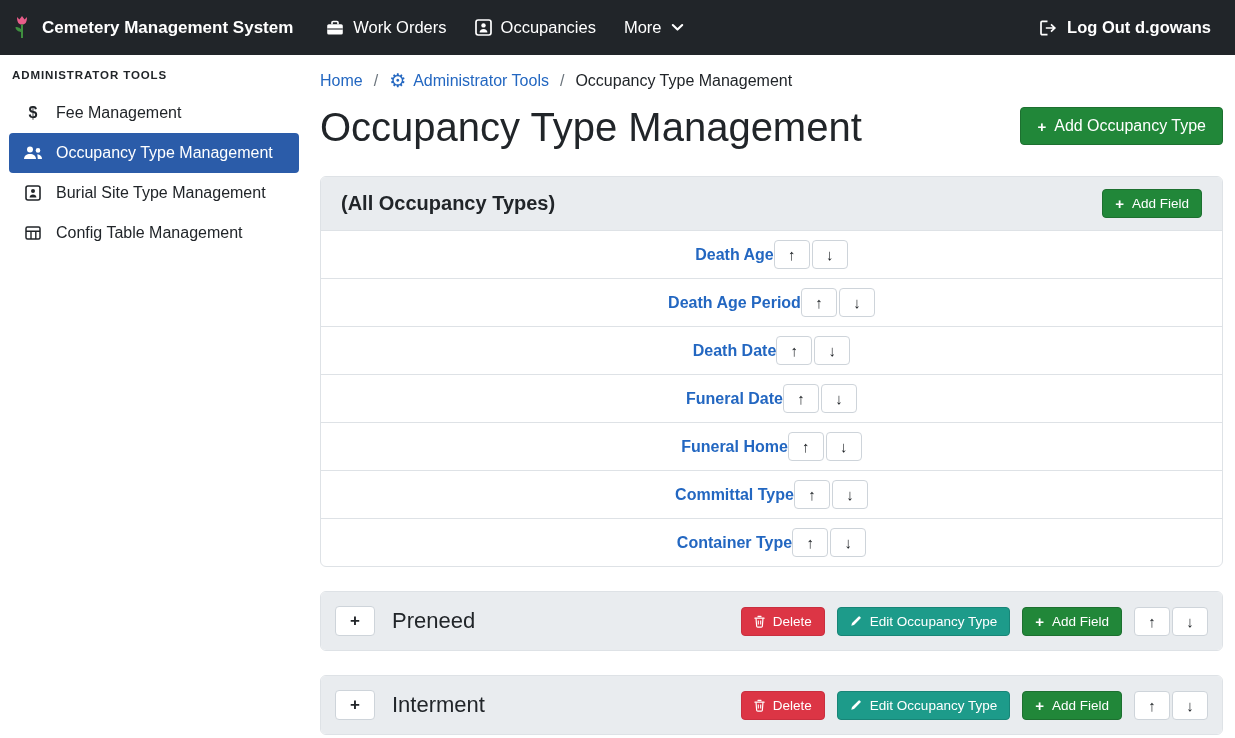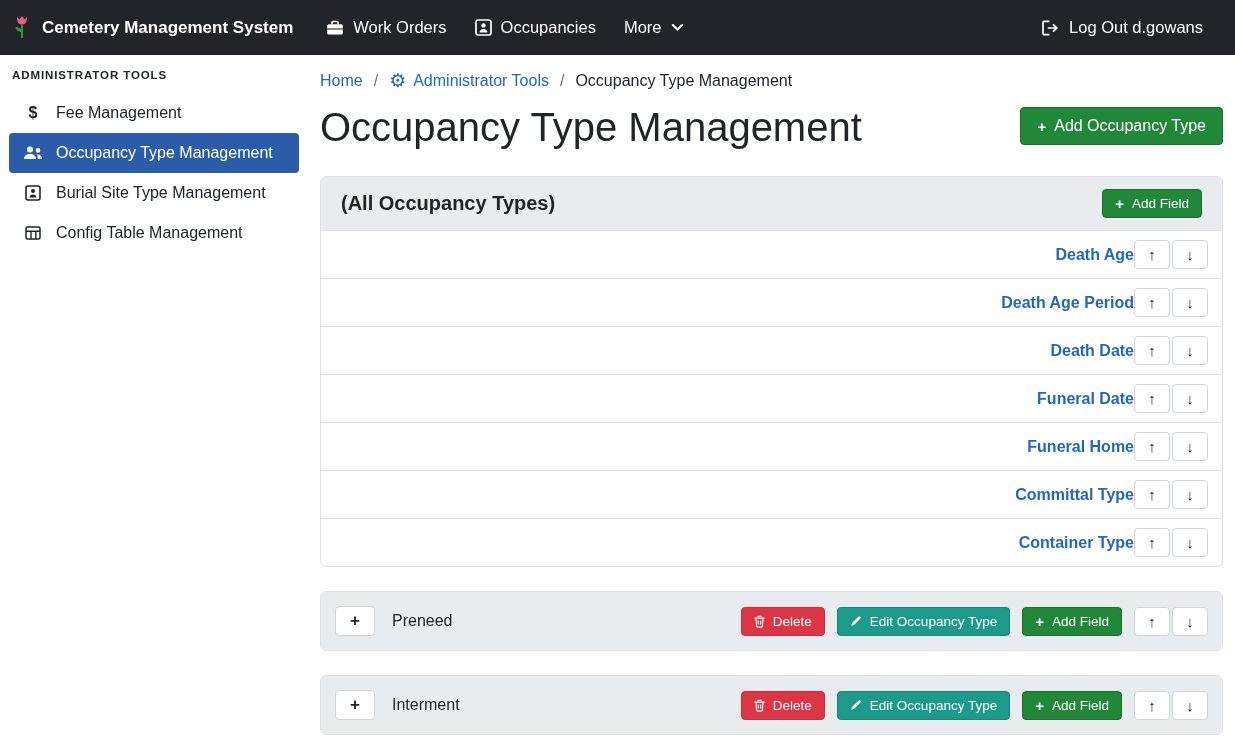--- a/index.html
+++ b/index.html
@@ -6,21 +6,21 @@
   html,body { width:1235px; height:738px; overflow:hidden; background:#fff;
               font-family:"Liberation Sans", sans-serif; color:#212529; }
 
   
   .topbar { height:55px; background:#212529; display:flex; align-items:center;
             padding:0 20px 0 12px; color:#fff; }
   .brand { display:flex; align-items:center; gap:10px; font-weight:700;
            font-size:17px; margin-right:19px; white-space:nowrap; cursor:pointer; }
   .nav-link { display:flex; align-items:center; gap:9px; color:#fff;
               font-size:16.5px; margin:0 14px; text-decoration:none; cursor:pointer; }
-  .logout { margin-left:auto; margin-right:12px; }
+  .logout { margin-left:auto; margin-right:4px;font-weight:bold; }
   .caret { display:flex; align-items:center; }
 
   
   .layout { display:flex; height:683px; }
   .sidebar { width:308px; flex:0 0 308px; padding-top:14px; background:#fff; }
   .sidebar-heading { font-size:11.5px; font-weight:700; letter-spacing:.9px;
                      text-transform:uppercase; color:#212529; padding:0 12px 12px 12px; }
   .side-item { display:flex; align-items:center; gap:13px; height:40px;
                margin:0 9px; padding:0 14px; border-radius:4px; font-size:16px;
                color:#212529; cursor:pointer; white-space:nowrap; }
@@ -55,40 +55,40 @@
   .plus-glyph { font-weight:700; font-size:15px; line-height:1; }
 
   
   .card { border:1px solid #dee2e6; border-radius:6px; margin-top:26px;
           overflow:hidden; background:#fff; }
   .card-header { background:#e9ecef; padding:12px 20px; display:flex;
                  align-items:center; border-bottom:1px solid #dee2e6; }
   .card-title { font-size:20px; font-weight:600; color:#212529; }
   .header-right { margin-left:auto; }
 
-  .field-row { display:flex; align-items:center; justify-content:flex-end;
+  .field-row { display:flex; align-items:center; justify-content:center;
                padding:9px 14px; border-bottom:1px solid #dee2e6; }
   .field-row:last-child { border-bottom:none; }
   .field-link { color:#2367c1; font-weight:700; font-size:16px;
                 text-decoration:none; cursor:pointer; }
 
   .arrow-group { display:flex; gap:2px; }
   .btn-arrow { width:36px; height:29px; background:#fff; border:1px solid #ced4da;
                border-radius:4px; font-size:15px; color:#212529; cursor:pointer;
                display:flex; align-items:center; justify-content:center;
                font-family:inherit; }
 
   
   .type-card { margin-top:24px; }
   .type-header { padding:14px 14px; gap:17px; border-bottom:none; }
   .btn-expand { width:40px; height:30px; background:#fff; border:1px solid #ced4da;
                 border-radius:4px; font-size:17px; font-weight:600; color:#212529;
                 cursor:pointer; display:flex; align-items:center; justify-content:center;
                 font-family:inherit; }
-  .type-name { font-size:16px; font-weight:500; color:#212529;text-align:right; }
+  .type-name { font-size:22px; font-weight:500; color:#212529;text-align:right; }
   .type-actions { margin-left:auto; display:flex; gap:12px; align-items:flex-start; }
 
   svg { display:block; }
 </style>
 </head>
 <body>
 
 <nav class="topbar">
   <div class="brand">
     <span>

